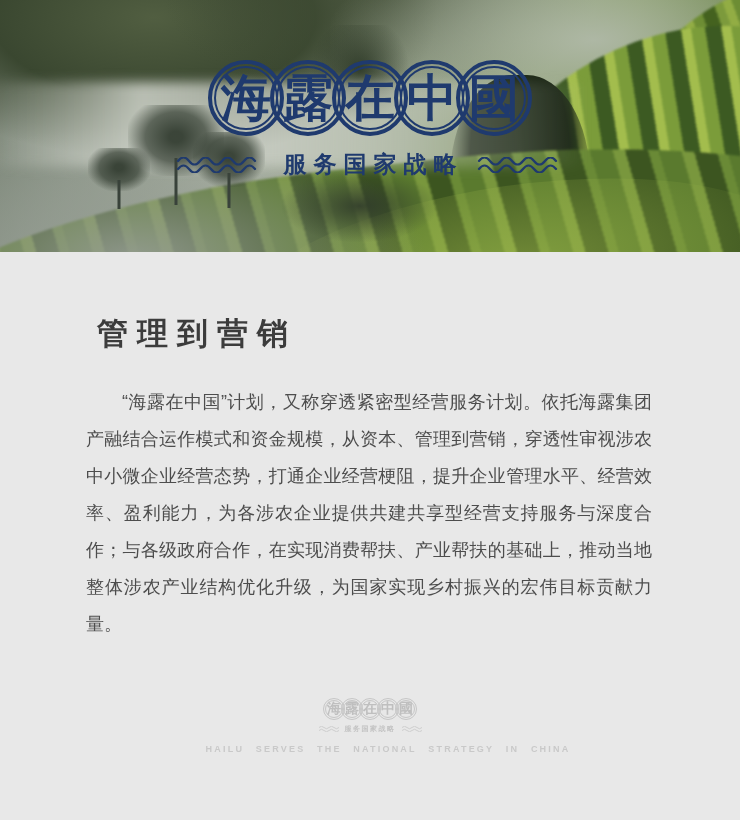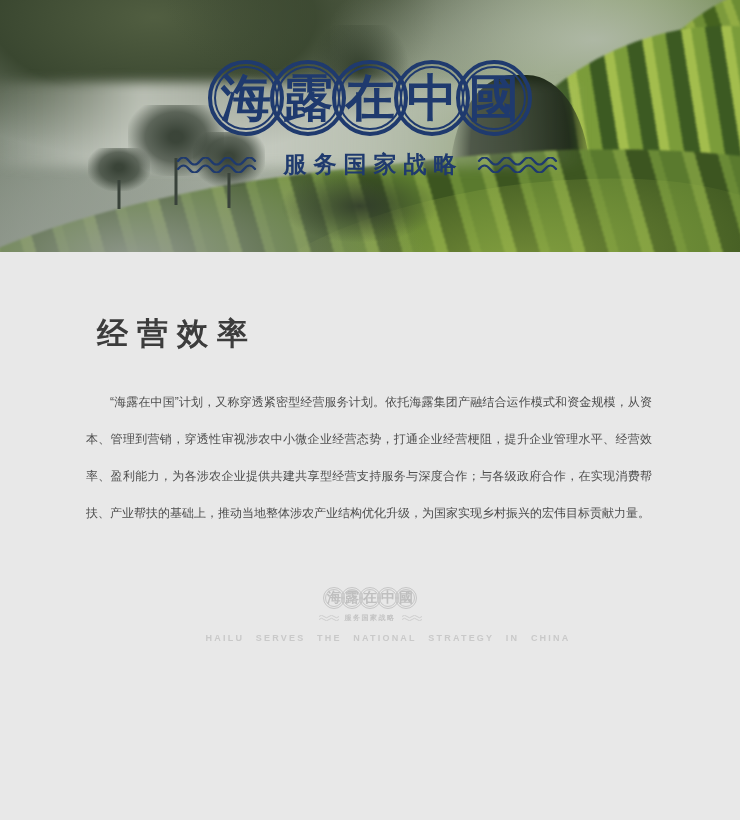--- a/index.html
+++ b/index.html
@@ -76,21 +76,21 @@
   
   main{display:block;padding-top:64px;}
   .section-title{
     margin-left:97px;
     font-family:"Liberation Serif", serif;
     font-size:31px;font-weight:bold;letter-spacing:9px;line-height:36px;
     color:var(--ink);
   }
   .body-paragraph{
     margin:32px 88px 0 86px;
-    font-size:12px;line-height:37px;
+    font-size:18px;line-height:37px;
     text-align:justify;text-indent:2em;
     color:var(--body);
   }
 
   
   footer{margin-top:55px;display:flex;flex-direction:column;align-items:center;}
   .f-circles{display:flex;}
   .lc-s{position:relative;width:22px;height:22px;border:1px solid var(--faded);border-radius:50%;
     margin:0 -2px;display:flex;align-items:center;justify-content:center;}
   .lc-s::before{content:"";position:absolute;inset:1px;border:1px solid var(--faded);border-radius:50%;}
@@ -159,21 +159,21 @@
         <span class="tagline">服务国家战略</span>
         <svg class="wave" width="88" height="16" viewBox="0 0 88 16">
           <path d="M2,4 q5.5,-7 11,0 t11,0 t11,0 t11,0 t11,0 t11,0 t11,0" stroke="#1f3a6e" stroke-width="2.2" fill="none" stroke-linecap="round"></path>
           <path d="M2,12 q5.5,-7 11,0 t11,0 t11,0 t11,0 t11,0 t11,0 t11,0" stroke="#1f3a6e" stroke-width="2.2" fill="none" stroke-linecap="round"></path>
         </svg>
       </div>
     </div>
   </header>
 
   <main>
-    <h1 class="section-title">经营效率</h1>
+    <h1 class="section-title">管理到营销</h1>
     <p class="body-paragraph">“海露在中国”计划，又称穿透紧密型经营服务计划。依托海露集团产融结合运作模式和资金规模，从资本、管理到营销，穿透性审视涉农中小微企业经营态势，打通企业经营梗阻，提升企业管理水平、经营效率、盈利能力，为各涉农企业提供共建共享型经营支持服务与深度合作；与各级政府合作，在实现消费帮扶、产业帮扶的基础上，推动当地整体涉农产业结构优化升级，为国家实现乡村振兴的宏伟目标贡献力量。</p>
   </main>
 
   <footer>
     <div class="f-logo">
       <div class="f-circles">
         <span class="lc-s">
             <span class="ch-s">海</span>
           </span>
         <span class="lc-s">

